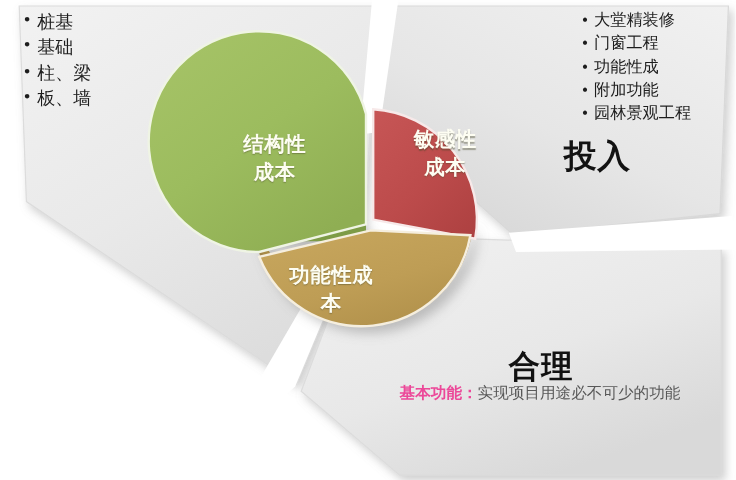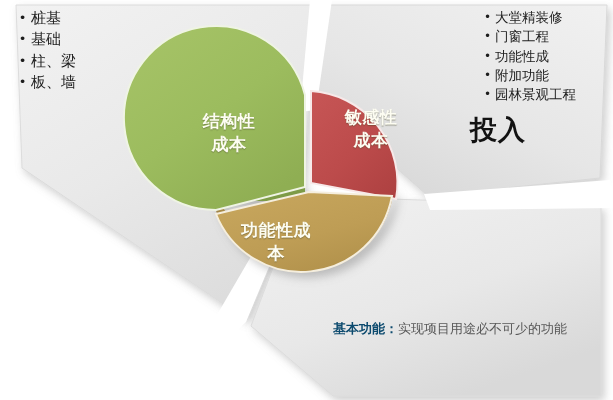--- a/index.html
+++ b/index.html
@@ -46,21 +46,21 @@
   #bottom-keyword{
     left:424px;top:288px;
     font-size:26px;font-weight:bold;color:#121212;
     letter-spacing:1px;
   }
   #bottom-notes{
     left:333px;top:320px;width:250px;
     font-size:13px;color:#585858;line-height:1.32;
   }
   #bottom-notes .note{margin-bottom:3px;}
-  #bottom-notes .lbl{font-weight:bold;color:#0c4a6e;}
+  #bottom-notes .lbl{font-weight:bold;color:#ec4899;}
 
   
   .slice-label{
     position:absolute;
     color:#fdfdf2;
     font-size:17px;font-weight:bold;
     text-align:center;
     line-height:1.34;
     text-shadow:0 1px 1px rgba(70,70,40,.45);
     letter-spacing:.5px;
@@ -203,19 +203,20 @@
       <span class="bu">•</span>
       <span>附加功能</span>
     </div>
     <div class="li">
       <span class="bu">•</span>
       <span>园林景观工程</span>
     </div>
   </div>
   <div class="txt" id="right-keyword">投入</div>
 
+  <div class="txt" id="bottom-keyword">合理</div>
   <div class="txt" id="bottom-notes">
     <div class="note">
       <span class="lbl">基本功能：</span><span>实现项目用途必不可少的功能</span>
     </div>
   </div>
 
 </div>
 
 </body></html>

